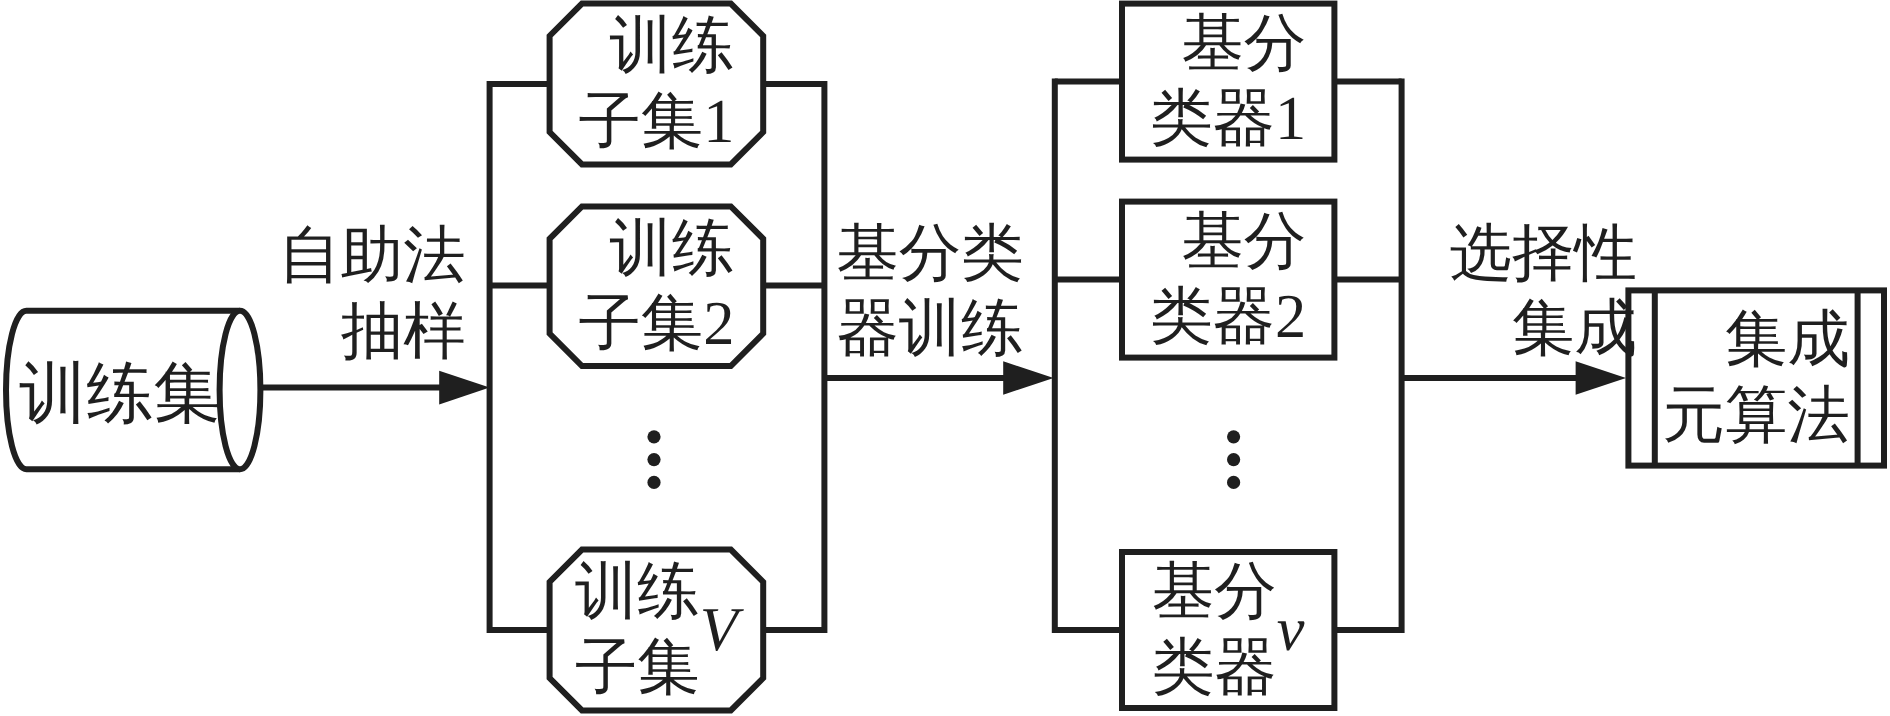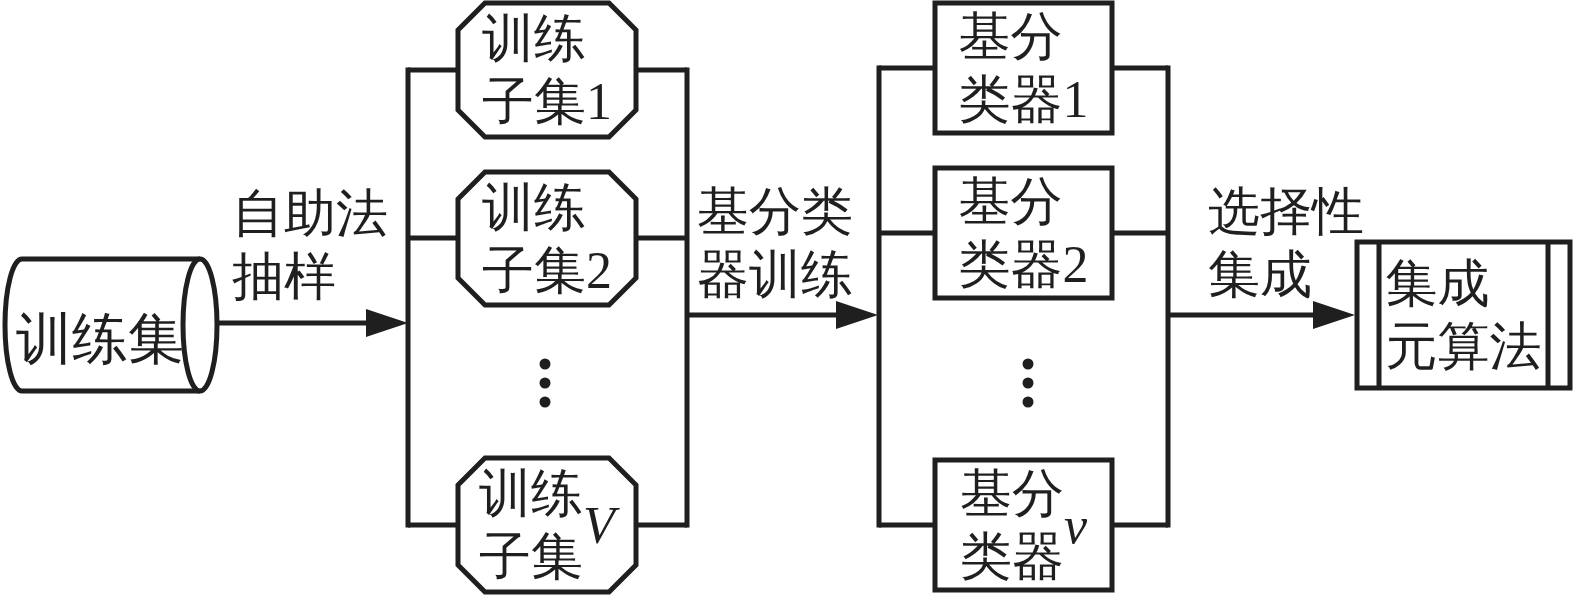--- a/index.html
+++ b/index.html
@@ -19,21 +19,21 @@
   .canvas svg {
     position: absolute;
     left: 0;
     top: 0;
   }
   .label {
     position: absolute;
     display: flex;
     align-items: center;
     justify-content: center;
-    text-align: left;
+    text-align: right;
     white-space: pre-line;
     font-size: 52px;
     line-height: 63px;
     color: #1f1f1f;
   }
   .label .var {
     font-style: italic;
   }
   .cyl-label {
     font-size: 56px;
@@ -90,21 +90,21 @@
 
       <line x1="1168" y1="315" x2="1317" y2="315"></line>
       <polygon points="1355,315 1313,301 1313,329" fill="#1f1f1f" stroke="none"></polygon>
 
       <rect fill="#ffffff" x="1357" y="242" width="213" height="146"></rect>
       <line x1="1379" y1="242" x2="1379" y2="388"></line>
       <line x1="1548" y1="242" x2="1548" y2="388"></line>
     </g>
   </svg>
 
-  <div class="label cyl-label" style="left:10px; top:273px; width:180px; height:132px;font-family:Liberation Serif, serif;">训练集</div>
+  <div class="label cyl-label" style="left:10px; top:263px; width:180px; height:132px;font-family:Liberation Serif, serif;">训练集</div>
 
   <div class="label" style="left:458px; top:3px; width:178px; height:134px;">训练
 子集1</div>
 
   <div class="label" style="left:458px; top:172px; width:178px; height:133px;">训练
 子集2</div>
 
   <div class="label" style="left:458px; top:458px; width:178px; height:134px;"><span>训练
 子集</span><span class="var">V</span></div>
 

